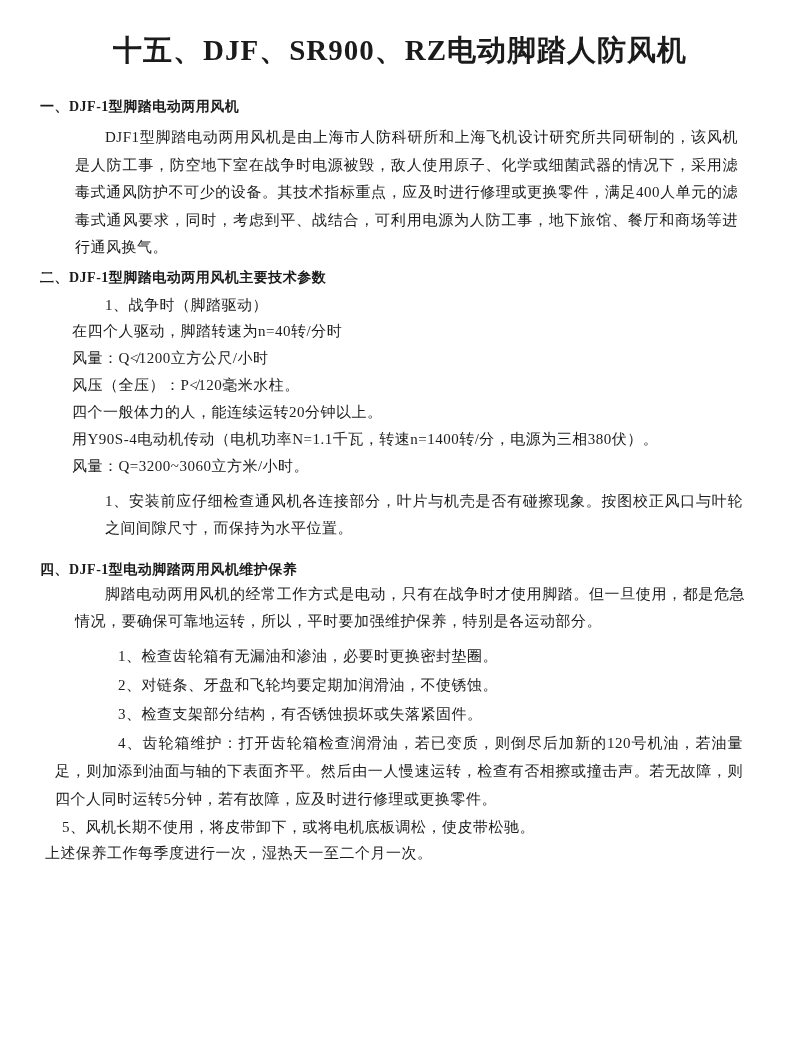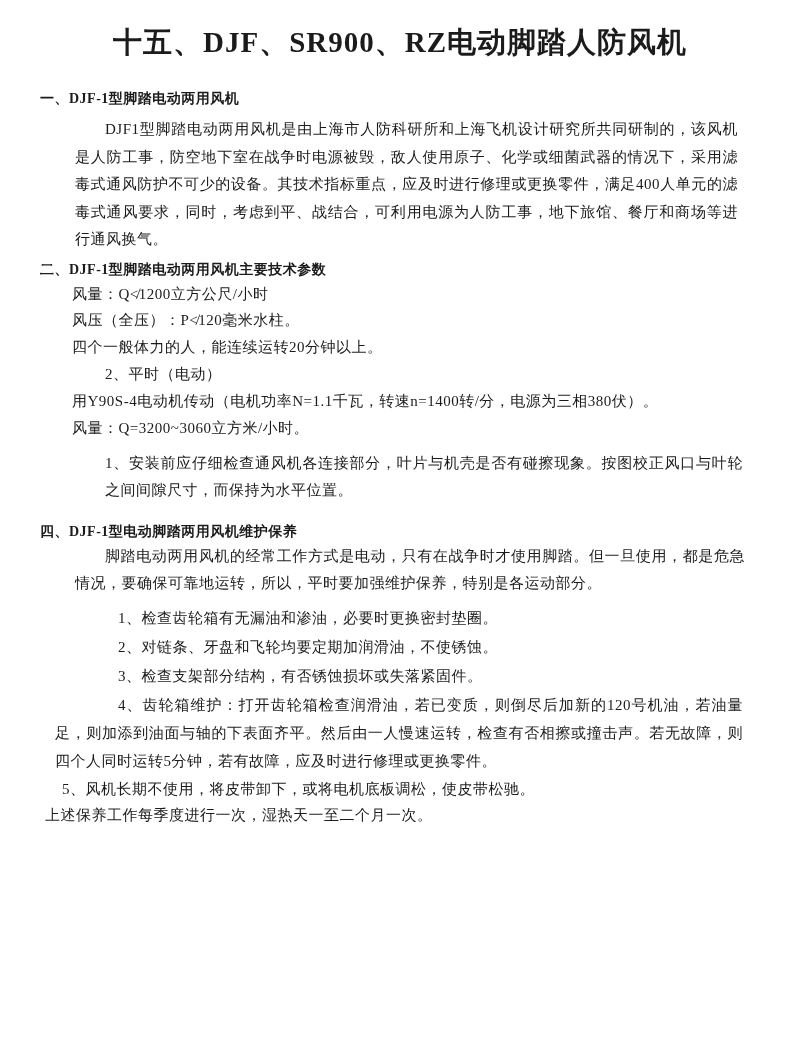--- a/index.html
+++ b/index.html
@@ -12,21 +12,21 @@
     width: 800px;
     height: 1046px;
     overflow: hidden;
     background: #ffffff;
     color: #1b1b1b;
     font-family: "Liberation Serif", "DejaVu Serif", serif;
     font-size: 15px;
     letter-spacing: 0.5px;
   }
   .doc-title {
-    padding-top: 25px;
+    padding-top: 33px;
     text-align: center;
     font-size: 29px;
     line-height: 34px;
     font-weight: bold;
     letter-spacing: 1px;
   }
   .sec-heading {
     margin-left: 40px;
     font-size: 14px;
     line-height: 22px;
@@ -96,24 +96,25 @@
 <body>
 
 <div class="page">
 
   <div class="doc-title">十五、DJF、SR900、RZ电动脚踏人防风机</div>
 
   <div class="sec-heading h-1">一、DJF-1型脚踏电动两用风机</div>
   <p class="p-intro">DJF1型脚踏电动两用风机是由上海市人防科研所和上海飞机设计研究所共同研制的，该风机是人防工事，防空地下室在战争时电源被毁，敌人使用原子、化学或细菌武器的情况下，采用滤毒式通风防护不可少的设备。其技术指标重点，应及时进行修理或更换零件，满足400人单元的滤毒式通风要求，同时，考虑到平、战结合，可利用电源为人防工事，地下旅馆、餐厅和商场等进行通风换气。</p>
 
   <div class="sec-heading h-2">二、DJF-1型脚踏电动两用风机主要技术参数</div>
+  <div class="spec-line spec-sub spec-first">1、战争时（脚踏驱动）</div>
+  <div class="spec-line">在四个人驱动，脚踏转速为n=40转/分时</div>
   <div class="spec-line">风量：Q≮1200立方公尺/小时</div>
   <div class="spec-line">风压（全压）：P≮120毫米水柱。</div>
   <div class="spec-line">四个一般体力的人，能连续运转20分钟以上。</div>
-  <div class="spec-line spec-sub">2、平时（电动）</div>
   <div class="spec-line">用Y90S-4电动机传动（电机功率N=1.1千瓦，转速n=1400转/分，电源为三相380伏）。</div>
   <div class="spec-line">风量：Q=3200~3060立方米/小时。</div>
 
   <p class="p-item1">1、安装前应仔细检查通风机各连接部分，叶片与机壳是否有碰擦现象。按图校正风口与叶轮之间间隙尺寸，而保持为水平位置。</p>
 
   <div class="sec-heading h-4">四、DJF-1型电动脚踏两用风机维护保养</div>
   <p class="p-intro4">脚踏电动两用风机的经常工作方式是电动，只有在战争时才使用脚踏。但一旦使用，都是危急情况，要确保可靠地运转，所以，平时要加强维护保养，特别是各运动部分。</p>
   <div class="m-item m-first">1、检查齿轮箱有无漏油和渗油，必要时更换密封垫圈。</div>
   <div class="m-item">2、对链条、牙盘和飞轮均要定期加润滑油，不使锈蚀。</div>
   <div class="m-item">3、检查支架部分结构，有否锈蚀损坏或失落紧固件。</div>

